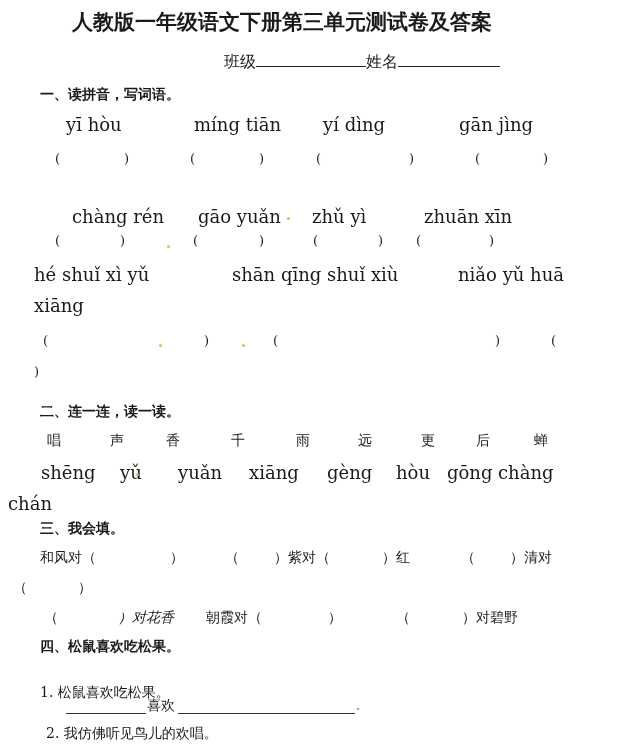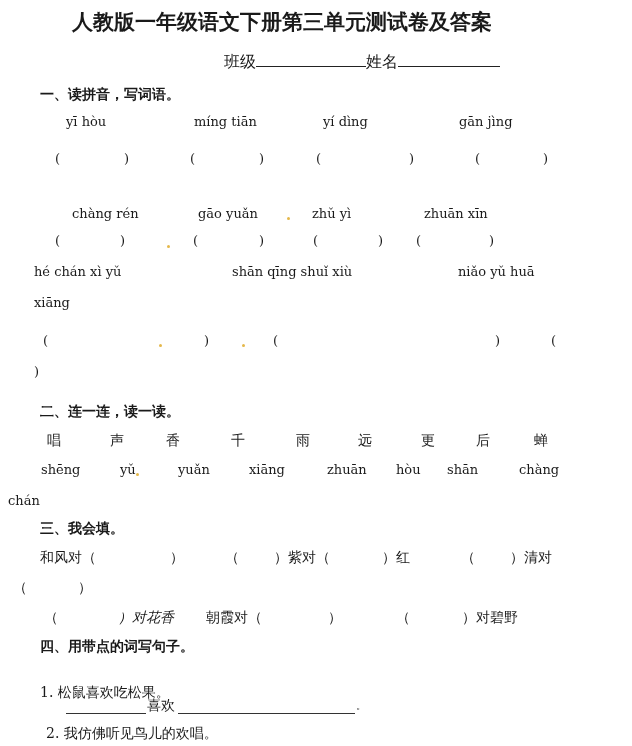--- a/index.html
+++ b/index.html
@@ -12,21 +12,21 @@
     .title {
       left: 72px; top: 8px; font-size: 21px; font-weight: bold;
       font-family: Liberation Serif, serif; letter-spacing: 0px;
     }
     .info { top: 52px; font-size: 16px; }
     .underline { display: inline-block; border-bottom: 1px solid #222; height: 14px; vertical-align: baseline; }
     .section {
       font-size: 14px; font-weight: bold;
       font-family: "DejaVu Sans", "Liberation Sans", sans-serif;
     }
-    .py { font-size: 13px; font-family: "DejaVu Serif", "Liberation Serif", serif; }
+    .py { font-size: 18px; font-family: "DejaVu Serif", "Liberation Serif", serif; }
     .paren { font-size: 13px; }
     .cn { font-size: 14px; }
     .dot { width: 3px; height: 3px; background: #e5b84a; border-radius: 50%; position: absolute; }
     .line { position: absolute; border-bottom: 1px solid #333; height: 0; }
   </style>
 </head>
 <body>
 
 <div class="abs title">人教版一年级语文下册第三单元测试卷及答案</div>
 
@@ -59,21 +59,21 @@
 <div class="abs paren" style="left:55px; top:233px;">(</div>
 <div class="abs paren" style="left:120px; top:233px;">)</div>
 <div class="dot" style="left:167px; top:245px;"></div>
 <div class="abs paren" style="left:193px; top:233px;">(</div>
 <div class="abs paren" style="left:259px; top:233px;">)</div>
 <div class="abs paren" style="left:313px; top:233px;">(</div>
 <div class="abs paren" style="left:378px; top:233px;">)</div>
 <div class="abs paren" style="left:416px; top:233px;">(</div>
 <div class="abs paren" style="left:489px; top:233px;">)</div>
 
-<div class="abs py" style="left:34px; top:264px;">hé chán  xì  yǔ</div>
+<div class="abs py" style="left:34px; top:264px;">hé shuǐ  xì  yǔ</div>
 <div class="abs py" style="left:232px; top:264px;">shān  qīng  shuǐ xiù</div>
 <div class="abs py" style="left:458px; top:264px;">niǎo yǔ  huā</div>
 <div class="abs py" style="left:34px; top:295px;">xiāng</div>
 
 <div class="abs paren" style="left:43px; top:333px;">(</div>
 <div class="dot" style="left:159px; top:344px;"></div>
 <div class="abs paren" style="left:204px; top:333px;">)</div>
 <div class="dot" style="left:242px; top:344px;"></div>
 <div class="abs paren" style="left:273px; top:333px;">(</div>
 <div class="abs paren" style="left:495px; top:333px;">)</div>
@@ -90,24 +90,24 @@
 <div class="abs cn" style="left:358px; top:432px;">远</div>
 <div class="abs cn" style="left:421px; top:432px;">更</div>
 <div class="abs cn" style="left:476px; top:432px;">后</div>
 <div class="abs cn" style="left:534px; top:432px;">蝉</div>
 
 <div class="abs py" style="left:41px; top:462px;">shēng</div>
 <div class="abs py" style="left:120px; top:462px;">yǔ</div>
 <div class="dot" style="left:136px; top:473px;"></div>
 <div class="abs py" style="left:178px; top:462px;">yuǎn</div>
 <div class="abs py" style="left:249px; top:462px;">xiāng</div>
-<div class="abs py" style="left:327px; top:462px;">zhuān</div>
+<div class="abs py" style="left:327px; top:462px;">gèng</div>
 <div class="abs py" style="left:396px; top:462px;">hòu</div>
-<div class="abs py" style="left:447px; top:462px;">shān</div>
-<div class="abs py" style="left:519px; top:462px;">chàng</div>
+<div class="abs py" style="left:447px; top:462px;">gōng</div>
+<div class="abs py" style="left:498px; top:462px;">chàng</div>
 <div class="abs py" style="left:8px; top:493px;">chán</div>
 
 <div class="abs section" style="left:40px; top:520px;">三、我会填。</div>
 
 <div class="abs cn" style="left:40px; top:549px;">和风对（</div>
 <div class="abs cn" style="left:170px; top:549px;">）</div>
 <div class="abs cn" style="left:225px; top:549px;">（</div>
 <div class="abs cn" style="left:274px; top:549px;">）紫对（</div>
 <div class="abs cn" style="left:382px; top:549px;">）红</div>
 <div class="abs cn" style="left:461px; top:549px;">（</div>
@@ -116,21 +116,21 @@
 <div class="abs cn" style="left:13px; top:579px;">（</div>
 <div class="abs cn" style="left:78px; top:579px;">）</div>
 
 <div class="abs cn" style="left:44px; top:609px;">（</div>
 <div class="abs cn" style="left:118px; top:609px;font-style:italic;">）对花香</div>
 <div class="abs cn" style="left:206px; top:609px;">朝霞对（</div>
 <div class="abs cn" style="left:328px; top:609px;">）</div>
 <div class="abs cn" style="left:396px; top:609px;">（</div>
 <div class="abs cn" style="left:462px; top:609px;font-family:Liberation Serif, serif;">）对碧野</div>
 
-<div class="abs section" style="left:40px; top:638px;">四、用带点的词写句子。</div>
+<div class="abs section" style="left:40px; top:638px;">四、松鼠喜欢吃松果。</div>
 
 <div class="abs cn" style="left:40px; top:684px;">1. 松鼠喜欢吃松果。</div>
 
 <div class="line" style="left:66px; top:713px; width:80px;"></div>
 <div class="abs cn" style="left:147px; top:697px;">喜欢</div>
 <div class="line" style="left:178px; top:713px; width:177px;"></div>
 <div class="abs cn" style="left:356px; top:699px; font-size:10px;">。</div>
 
 <div class="abs cn" style="left:46px; top:725px;">2. 我仿佛听见鸟儿的欢唱。</div>
 

